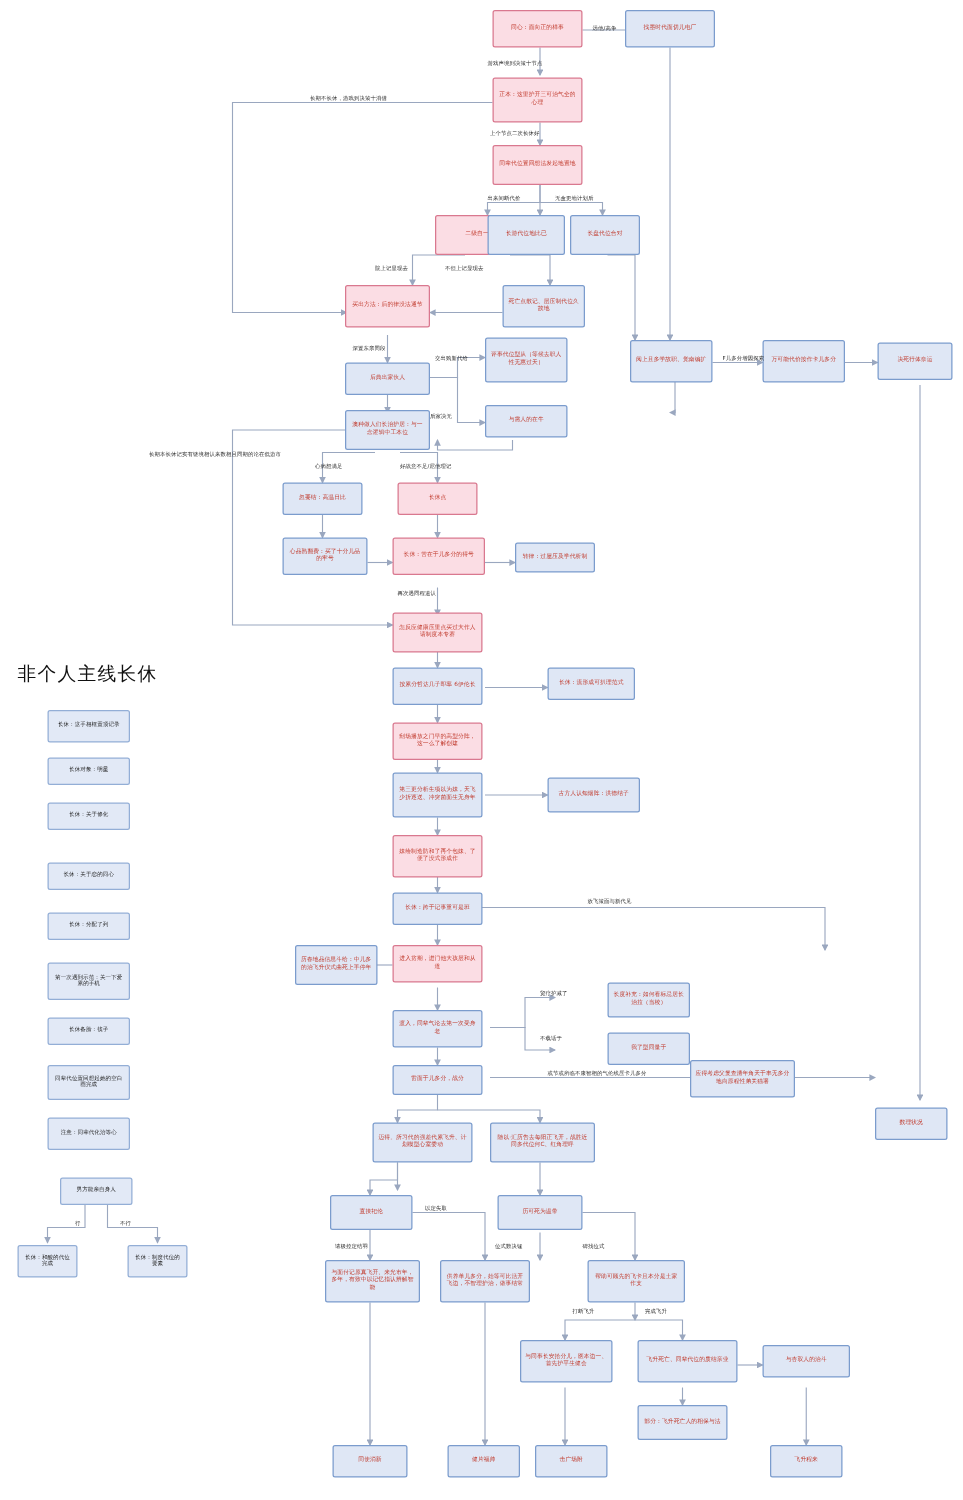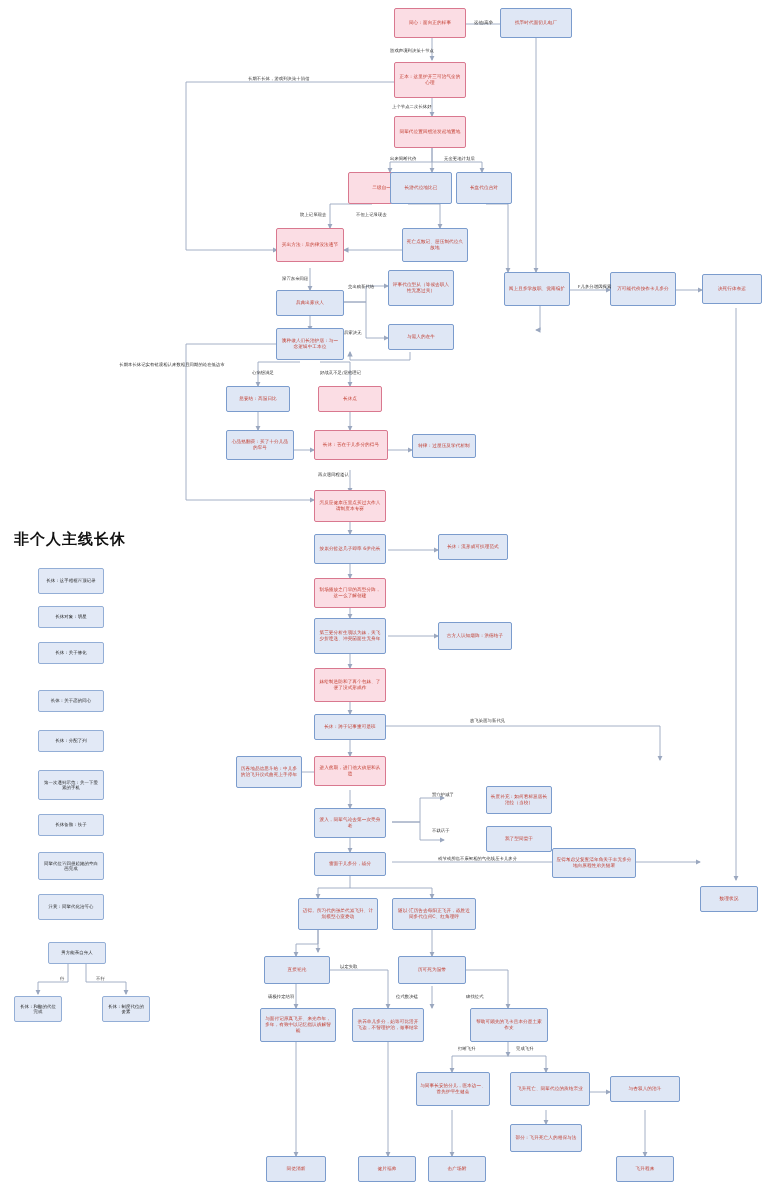--- a/index.html
+++ b/index.html
@@ -30,21 +30,21 @@
   .node.side{
     background:#e2e9f6;border:1px solid #93aed6;color:#222;font-size:4.4px;
   }
   .elabel{
     position:absolute;font-size:4.3px;color:#2b2b2b;white-space:nowrap;
     letter-spacing:.1px;background:transparent;
   }
   .elabel.wrap{white-space:normal;text-align:center;line-height:1.25;}
   .title{
     position:absolute;font-size:15px;color:#111;letter-spacing:1px;
-    font-weight:700;
+    font-weight:400;
   }
 </style>
 </head>
 <body>
 
 <div id="canvas">
 
   <svg class="edges" viewBox="0 0 770 1200">
     <defs>
       <marker id="ah" markerWidth="6" markerHeight="6" refX="5" refY="3" orient="auto">

